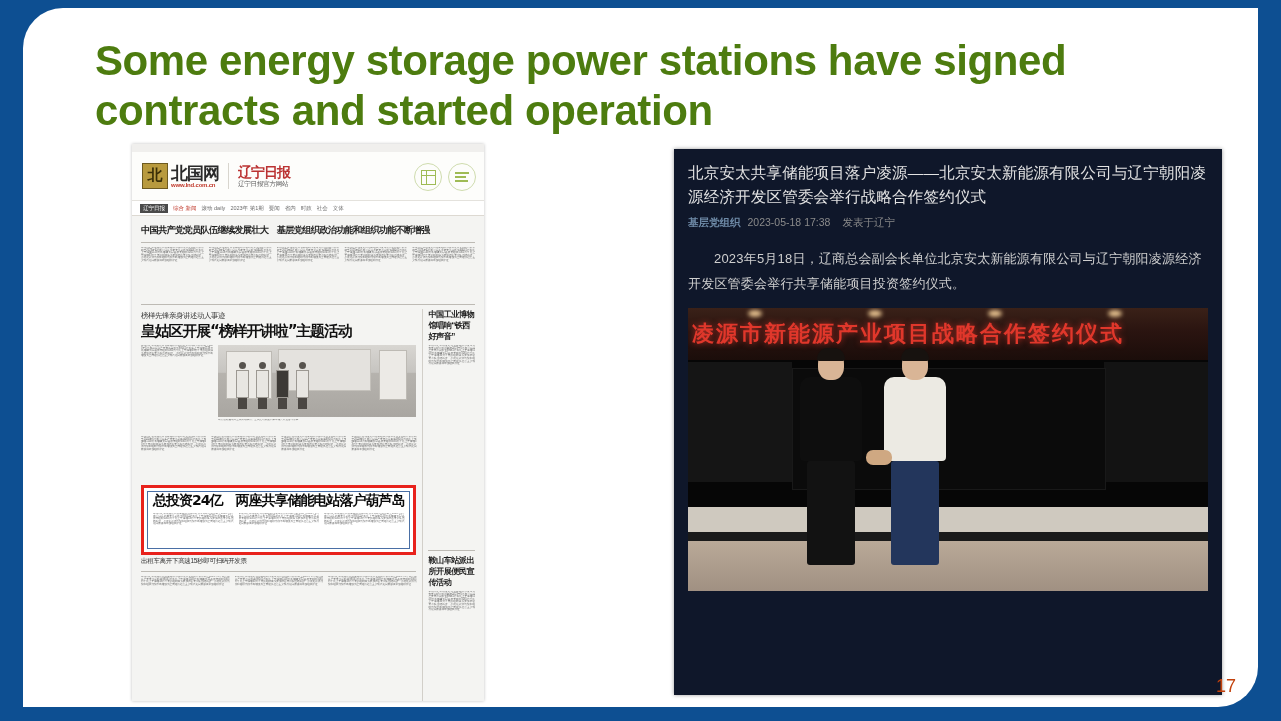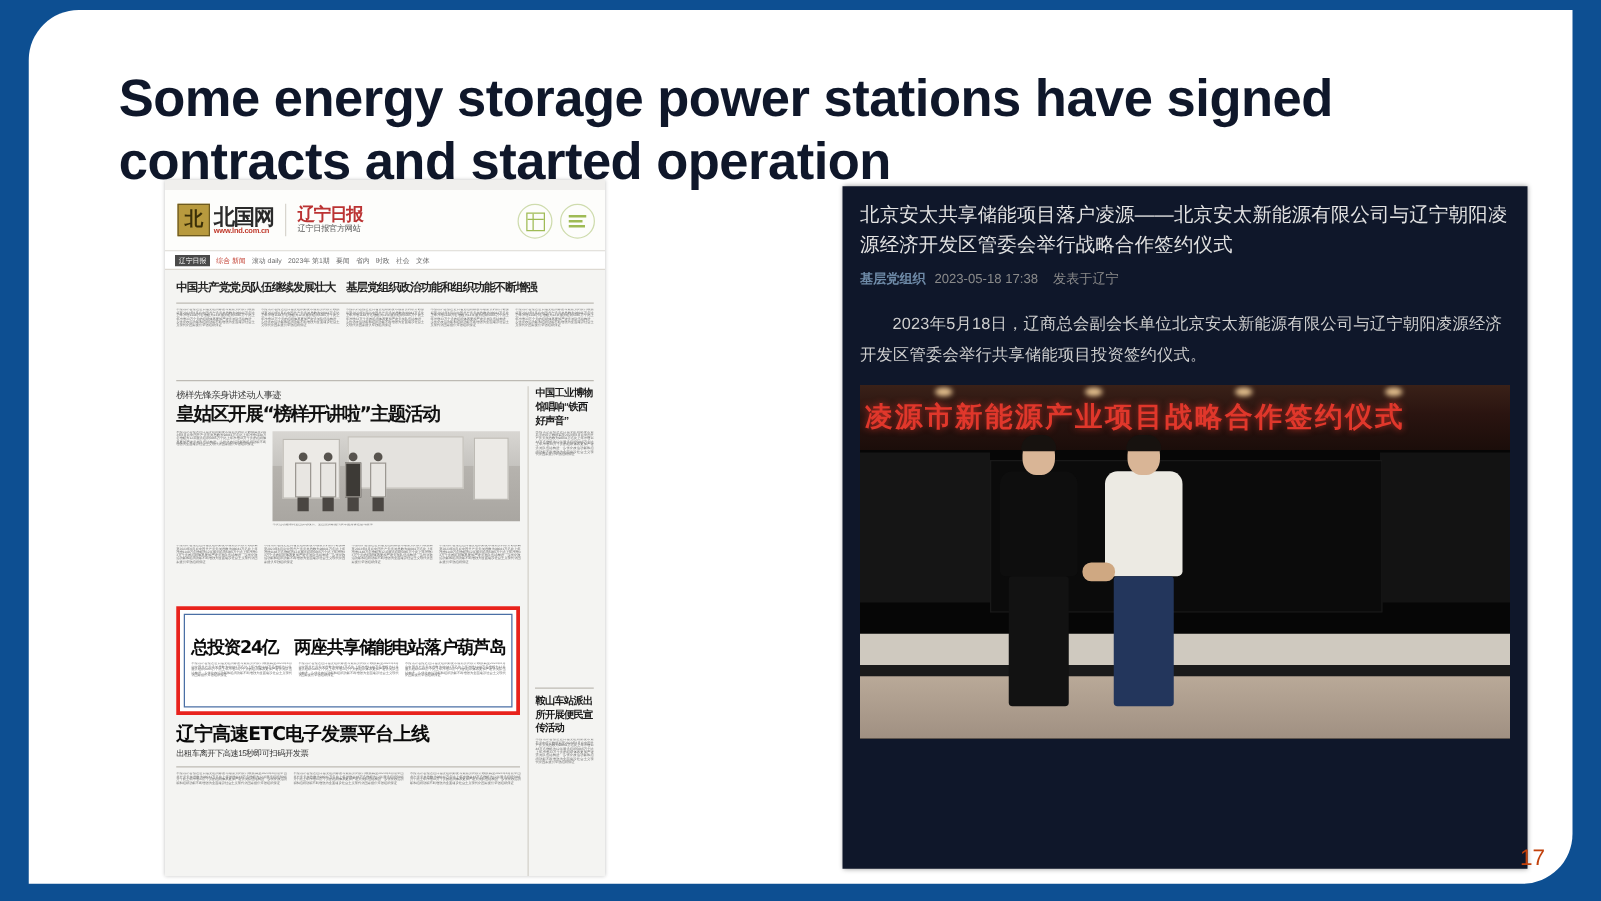--- a/index.html
+++ b/index.html
@@ -7,22 +7,22 @@
     width:1281px;height:721px;overflow:hidden;
     font-family:"Liberation Sans","DejaVu Sans",sans-serif;
     background:#0d4f92;
   }
   .slide{position:relative;width:1281px;height:721px;background:#0d4f92;}
   .inner{
     position:absolute;left:23px;top:8px;right:23px;bottom:14px;
     background:#ffffff;border-radius:40px 0 40px 0;overflow:hidden;
   }
   .title{
-    position:absolute;left:72px;top:46px;width:1000px;
-    font-size:42px;line-height:1.18;font-weight:bold;color:#0f172a;
+    position:absolute;left:72px;top:28px;width:1000px;
+    font-size:42px;line-height:1.18;font-weight:bold;color:#4d7c0f;
     letter-spacing:-0.4px;
   }
   .pagenum{
     position:absolute;right:22px;bottom:10px;
     font-size:18px;color:#c2410c;margin-top:14px;
   }
 
   
   .paper{
     position:absolute;left:109px;top:136px;width:352px;height:557px;
@@ -92,21 +92,21 @@
   .pp .bd{height:26px;background:#e8e6e2;border:.5px solid #9c9892;}
   .pp .lg{height:11px;background:#4a4642;width:9px;margin:0 auto;}
   .pp.dark .bd{background:#3d3a36;}
   .photo.grp .wall{position:absolute;left:4%;top:6px;width:22%;height:46px;background:#eceae6;border:.6px solid #bdbab4;}
   .photo.grp .wall2{position:absolute;left:30%;top:4px;width:46%;height:40px;background:#e4e2de;border:.6px solid #c4c1bb;}
   .photo.grp .wall3{position:absolute;right:5%;top:5px;width:13%;height:48px;background:#eceae6;border:.6px solid #bdbab4;}
 
   .redbox{
     border:3px solid #e8221c;padding:3px;margin-top:5px;background:#fff;
   }
-  .redbox-in{border:1px solid #4a6fa5;padding:17px 5px 5px;}
+  .redbox-in{border:1px solid #4a6fa5;padding:0 5px 5px;}
   .hl3{font-size:14px;font-weight:bold;color:#0a0a0a;letter-spacing:-1px;
        font-family:"DejaVu Sans",sans-serif;white-space:nowrap;}
   .hl4{font-size:15px;font-weight:bold;color:#0a0a0a;letter-spacing:-.6px;
        font-family:"DejaVu Sans",sans-serif;margin-top:6px;white-space:nowrap;}
   .sub4{font-size:6.6px;color:#333;letter-spacing:-.4px;margin-top:2px;}
 
   .sidecol{width:68px;border-left:1px solid #d2cfc9;padding-left:5px;}
   .sidehd{font-size:8.2px;font-weight:bold;color:#1a1a1a;line-height:11px;letter-spacing:-.6px;}
 
   
@@ -312,21 +312,20 @@
                 <div class="col">
                       <div class="tx" style="height:30px">本报讯记者报道近日省委组织部发布最新党内统计数据截至2023年6月底中国共产党党员总数为98041万名比上年净增1148万名增幅为12基层党组织5065万个比上年净增33万个党的组织体系更加严密党员队伍结构进一步优化政治功能和组织功能不断增强为全面建设社会主义现代化国家提供坚强组织保证</div>
                     </div>
                 <div class="col">
                       <div class="tx" style="height:30px">本报讯记者报道近日省委组织部发布最新党内统计数据截至2023年6月底中国共产党党员总数为98041万名比上年净增1148万名增幅为12基层党组织5065万个比上年净增33万个党的组织体系更加严密党员队伍结构进一步优化政治功能和组织功能不断增强为全面建设社会主义现代化国家提供坚强组织保证</div>
                     </div>
               </div>
             </div>
           </div>
 
-          <div class="hl4">辽宁高速ETC电子发票平台上线</div>
           <div class="sub4">出租车离开下高速15秒即可扫码开发票</div>
           <div class="rule"></div>
           <div class="cols">
             <div class="col">
                   <div class="tx" style="height:46px">本报讯记者报道近日省委组织部发布最新党内统计数据截至2023年6月底中国共产党党员总数为98041万名比上年净增1148万名增幅为12基层党组织5065万个比上年净增33万个党的组织体系更加严密党员队伍结构进一步优化政治功能和组织功能不断增强为全面建设社会主义现代化国家提供坚强组织保证</div>
                 </div>
             <div class="col">
                   <div class="tx" style="height:46px">本报讯记者报道近日省委组织部发布最新党内统计数据截至2023年6月底中国共产党党员总数为98041万名比上年净增1148万名增幅为12基层党组织5065万个比上年净增33万个党的组织体系更加严密党员队伍结构进一步优化政治功能和组织功能不断增强为全面建设社会主义现代化国家提供坚强组织保证</div>
                 </div>
             <div class="col">

